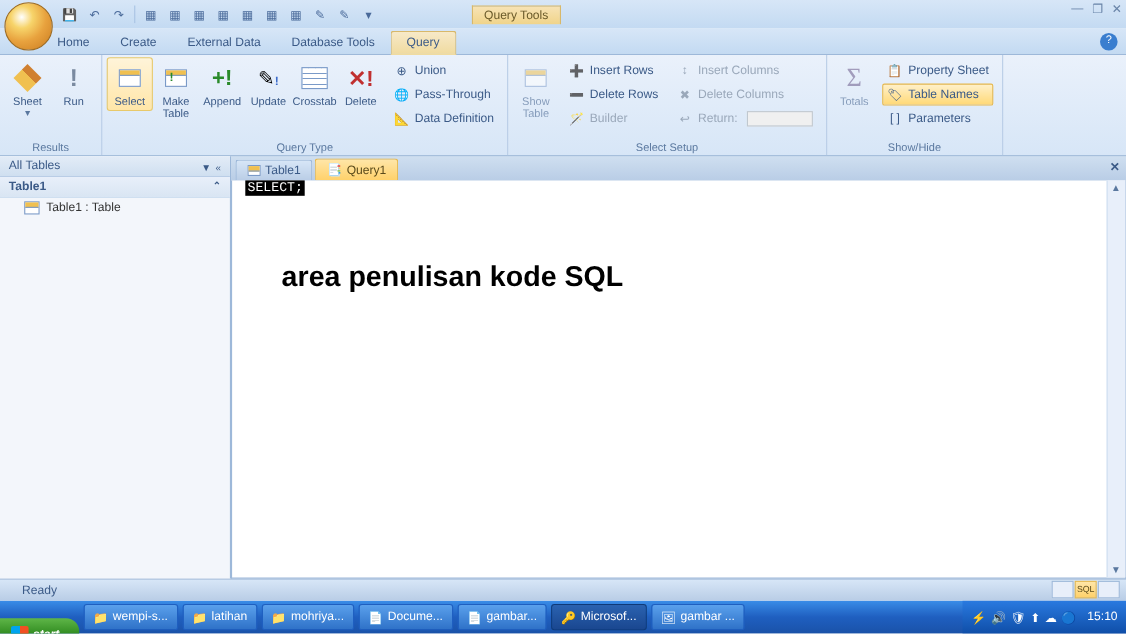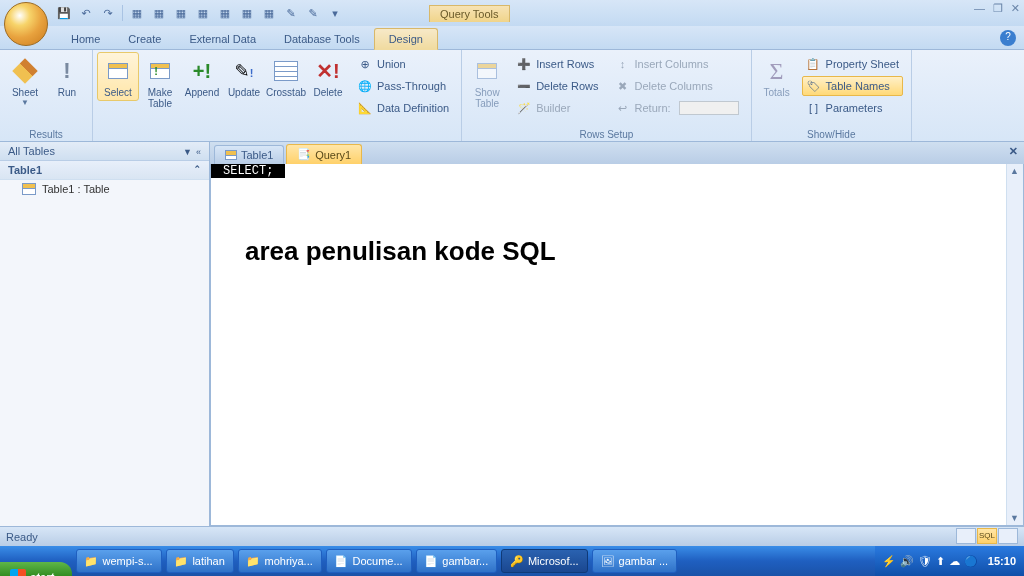--- a/index.html
+++ b/index.html
@@ -9,21 +9,21 @@
 .titlebar { height: 26px; background: linear-gradient(#d7e6f7, #c3daf2); display: flex; align-items: center; position: relative; }
 .office-btn { width: 44px; height: 44px; position: absolute; top: 2px; left: 4px; border-radius: 50%; background: radial-gradient(circle at 35% 30%, #fff 0%, #f7d46a 25%, #e8a23e 55%, #c97a1e 100%); border: 1px solid #9c6b23; z-index: 20; }
 .qat { margin-left: 54px; display: flex; align-items: center; gap: 2px; }
 .qat-btn { width: 20px; height: 20px; display: flex; align-items: center; justify-content: center; color: #4a6a9a; }
 .qat-sep { width: 1px; height: 16px; background: #a9c3e3; margin: 0 2px; }
 .title-context { margin-left: 84px; background: linear-gradient(#f7e3b5, #f0d48a); padding: 2px 10px; border: 1px solid #d8b86a; border-bottom: none; color: #6a5a2a; }
 .title-txt { margin-left: 10px; color: #567db0; }
 .win-controls { position: absolute; right: 4px; top: 2px; display: flex; gap: 8px; color: #6a85a9; }
 
 
-.tabs-row { height: 24px; background: linear-gradient(#d7e6f7, #c3daf2); display: flex; align-items: flex-end; padding-left: 57px; border-bottom: 1px solid #9db8d9; position: relative; }
+.tabs-row { height: 24px; background: linear-gradient(#d7e6f7, #c3daf2); display: flex; align-items: flex-end; padding-left: 38px; border-bottom: 1px solid #9db8d9; position: relative; }
 .tab { padding: 4px 14px; color: #3b5a87; cursor: pointer; }
 .tab.ctx-active { background: linear-gradient(#f7e9c8, #f0dba0); border: 1px solid #d8b86a; border-bottom: 1px solid #f0dba0; border-radius: 3px 3px 0 0; margin-bottom: -1px; color: #3b5a87; }
 .help-btn { position: absolute; right: 8px; top: 4px; width: 16px; height: 16px; border-radius: 50%; background: #3a7ecf; color: #fff; text-align: center; line-height: 14px; font-size: 10px; }
 
 
 .ribbon { height: 92px; background: linear-gradient(#eaf1fb, #d7e6f7); border-bottom: 1px solid #9db8d9; display: flex; }
 .ribbon-group { border-right: 1px solid #b9cde6; display: flex; flex-direction: column; padding: 2px 4px 0; }
 .ribbon-group-body { flex: 1; display: flex; align-items: flex-start; }
 .ribbon-group-label { font-size: 10px; color: #5a789f; text-align: center; padding: 1px 0; }
 .big-btn { width: 42px; display: flex; flex-direction: column; align-items: center; padding: 2px; cursor: pointer; border: 1px solid transparent; border-radius: 3px; }
@@ -44,39 +44,39 @@
 .nav-grp { background: linear-gradient(#e8effa, #d9e5f3); padding: 3px 8px; color: #3b5a87; font-weight: bold; border-bottom: 1px solid #cfdff0; display: flex; justify-content: space-between; }
 .nav-item { padding: 3px 8px 3px 22px; display: flex; align-items: flex-end; gap: 6px; color: #333; }
 
 
 .doc-area { flex: 1; display: flex; flex-direction: column; background: #9db8d9; }
 .doc-tabs { height: 22px; background: linear-gradient(#cfdff0, #b9cde6); display: flex; align-items: flex-end; padding-left: 4px; position: relative; }
 .doc-tab { display: flex; align-items: center; gap: 4px; padding: 3px 10px; background: linear-gradient(#d7e6f7, #b9cde6); border: 1px solid #9db8d9; border-bottom: none; border-radius: 3px 3px 0 0; color: #3b5a87; margin-right: 2px; cursor: pointer; }
 .doc-tab.active { background: linear-gradient(#ffe6a8, #ffd16a); border: 1px solid #e8b84a; border-bottom: none; color: #5a4a1a; }
 .doc-close { position: absolute; right: 6px; top: 3px; color: #3b5a87; font-weight: bold; }
 .doc-body { flex: 1; background: #fff; position: relative; border: 1px solid #9db8d9; border-top: none; }
-.sql-text { position: absolute; top: 0; left: 0; background: #000; color: #fff; padding: 0 12px; font-family: "Courier New", monospace; font-size: 12px; }
-.annotation { position: absolute; top: 72px; left: 34px; font-size: 26px; font-weight: bold; font-family: Arial, sans-serif; color: #000; }
+.sql-text { position: absolute; top: 0; left: 12px; background: #000; color: #fff; padding: 0 2px; font-family: "Courier New", monospace; font-size: 12px; }
+.annotation { position: absolute; top: 72px; left: 45px; font-size: 26px; font-weight: bold; font-family: Arial, sans-serif; color: #000; }
 .scroll-v { position: absolute; right: 0; top: 0; bottom: 0; width: 17px; background: #e8effa; border-left: 1px solid #cfdff0; }
 .scroll-v::before { content: "▲"; position: absolute; top: 2px; left: 3px; font-size: 9px; color: #5a789f; }
 .scroll-v::after { content: "▼"; position: absolute; bottom: 2px; left: 3px; font-size: 9px; color: #5a789f; }
 
 
-.statusbar { height: 20px; background: linear-gradient(#d7e6f7, #b9cde6); border-top: 1px solid #9db8d9; display: flex; align-items: center; padding: 0 6px; color: #3b5a87; position: relative; }
+.statusbar { height: 20px; background: linear-gradient(#d7e6f7, #b9cde6); border-top: 1px solid #9db8d9; display: flex; align-items: center; padding: 0 20px; color: #3b5a87; position: relative; }
 .view-btns { position: absolute; right: 6px; top: 1px; display: flex; gap: 1px; }
 .view-btn { width: 20px; height: 16px; background: #e8effa; border: 1px solid #9db8d9; }
 .view-btn.active { background: linear-gradient(#ffe6a8, #ffd16a); border: 1px solid #e8b84a; }
 
 
 .taskbar { height: 30px; background: linear-gradient(#3a8de8, #1f5fc0 50%, #1a52a8); display: flex; align-items: center; }
 .start-btn { height: 30px; padding: 0 18px 0 10px; background: linear-gradient(#5fb648, #2f8a1f 50%, #237015); color: #fff; font-weight: bold; font-style: italic; font-size: 14px; display: flex; align-items: center; gap: 4px; border-radius: 0 12px 12px 0; margin-top: 32px; }
 .task-btn { height: 24px; margin-left: 4px; padding: 0 8px; background: linear-gradient(#5aa0ec, #2f72c8); color: #fff; display: flex; align-items: center; gap: 4px; border-radius: 3px; border: 1px solid #1f5fc0; font-size: 10px; max-width: 95px; overflow: hidden; white-space: nowrap; }
 .task-btn.active { background: linear-gradient(#2a62b0, #1a4790); border: 1px solid #0f3a78; }
 .tray { margin-left: auto; height: 30px; background: linear-gradient(#2a7ae0, #0f4ea8); display: flex; align-items: center; padding: 0 8px; gap: 4px; color: #fff; font-size: 10px; }
-.tray .clock { margin-left: 6px; font-size: 11px; font-weight: bold; }
+.tray .clock { margin-left: 6px; font-size: 11px; }
 
 
 .i-table { width: 20px; height: 16px; background: #fff; border: 1px solid #7a9ac8; position: relative; }
 .i-table::before { content: ""; position: absolute; top: 0; left: 0; right: 0; height: 4px; background: #f0c050; border-bottom: 1px solid #7a9ac8; }
 .i-pencil { width: 18px; height: 18px; transform: rotate(-45deg); background: linear-gradient(90deg, #f0c050 60%, #d08030 60%); }
 .i-excl { font-size: 22px; font-weight: bold; color: #7a8aa0; }
 .i-grid { width: 24px; height: 20px; background: repeating-linear-gradient(#fff 0 4px, #7a9ac8 4px 5px), repeating-linear-gradient(90deg, #fff 0 5px, #7a9ac8 5px 6px); border: 1px solid #7a9ac8; }
 .i-sigma { font-size: 24px; font-family: serif; color: #6a5a8a; }
 </style>
 </head>
@@ -106,21 +106,21 @@
     <span>❐</span>
     <span>✕</span>
   </div>
 </div>
 
 <div class="tabs-row">
   <div class="tab">Home</div>
   <div class="tab">Create</div>
   <div class="tab">External Data</div>
   <div class="tab">Database Tools</div>
-  <div class="tab ctx-active">Design</div>
+  <div class="tab ctx-active">Query</div>
   <div class="help-btn">?</div>
 </div>
 
 <div class="ribbon">
   <div class="ribbon-group">
     <div class="ribbon-group-body">
       <div class="big-btn">
         <div class="icon">
             <span class="i-pencil"></span>
           </div>
@@ -185,20 +185,21 @@
         <div class="small-btn">
             <span class="sicon">🌐</span>
             <span>Pass-Through</span>
           </div>
         <div class="small-btn">
             <span class="sicon">📐</span>
             <span>Data Definition</span>
           </div>
       </div>
     </div>
+    <div class="ribbon-group-label">Query Type</div>
   </div>
 
   <div class="ribbon-group">
     <div class="ribbon-group-body">
       <div class="big-btn" style="opacity:.55">
         <div class="icon">
             <span class="i-table"></span>
           </div>
         <div class="lbl" style="white-space:pre">Show
 Table</div>
@@ -226,21 +227,21 @@
             <span class="sicon">✖</span>
             <span>Delete Columns</span>
           </div>
         <div class="small-btn disabled">
             <span class="sicon">↩</span>
             <span>Return:</span>
             <span style="border:1px solid #c0c8d0;width:60px;height:14px;margin-left:4px;background:#f0f0f0"></span>
           </div>
       </div>
     </div>
-    <div class="ribbon-group-label">Rows Setup</div>
+    <div class="ribbon-group-label">Select Setup</div>
   </div>
 
   <div class="ribbon-group">
     <div class="ribbon-group-body">
       <div class="big-btn" style="opacity:.55">
         <div class="icon">
             <span class="i-sigma">Σ</span>
           </div>
         <div class="lbl">Totals</div>
       </div>

